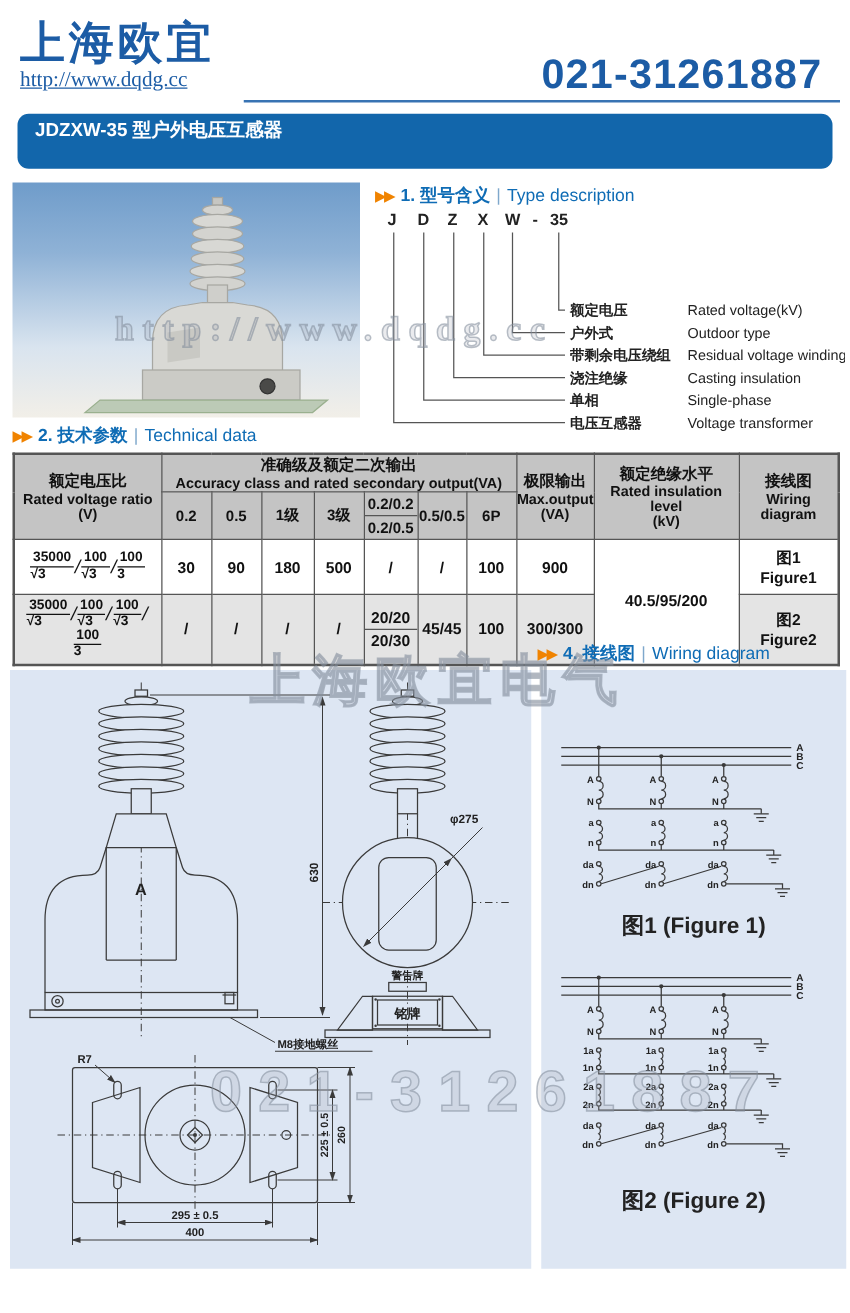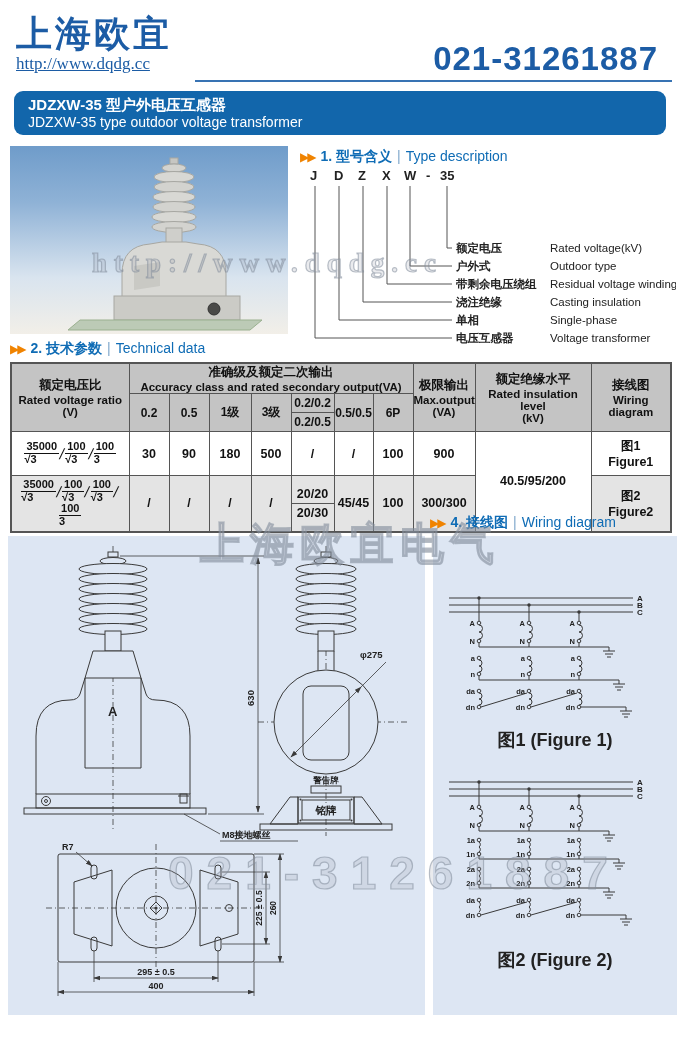--- a/index.html
+++ b/index.html
@@ -78,21 +78,20 @@
 
   <div class="logo-block">
     <div class="logo-text">上海欧宜</div>
     <div class="logo-url">http://www.dqdg.cc</div>
   </div>
   <div class="phone">021-31261887</div>
   <div class="header-rule"></div>
 
   <div class="title-bar">
     <div class="title-zh">JDZXW-35 型户外电压互感器</div>
-    <div class="title-en">JDZXW-35 type outdoor voltage transformer</div>
   </div>
 
   <div class="photo">
     <svg width="278" height="188" viewBox="0 0 278 188">
       <g stroke="#a7a7a2" stroke-width="1">
         <rect x="160" y="12" width="8" height="6" fill="#c6c6c2"></rect>
         <ellipse cx="164" cy="22" rx="12" ry="4" fill="#d3d3cf"></ellipse>
         <ellipse cx="164" cy="31" rx="20" ry="5.5" fill="#d8d8d4"></ellipse>
         <ellipse cx="164" cy="41" rx="20" ry="5.5" fill="#d3d3cf"></ellipse>
         <ellipse cx="164" cy="51" rx="21" ry="5.5" fill="#d8d8d4"></ellipse>

